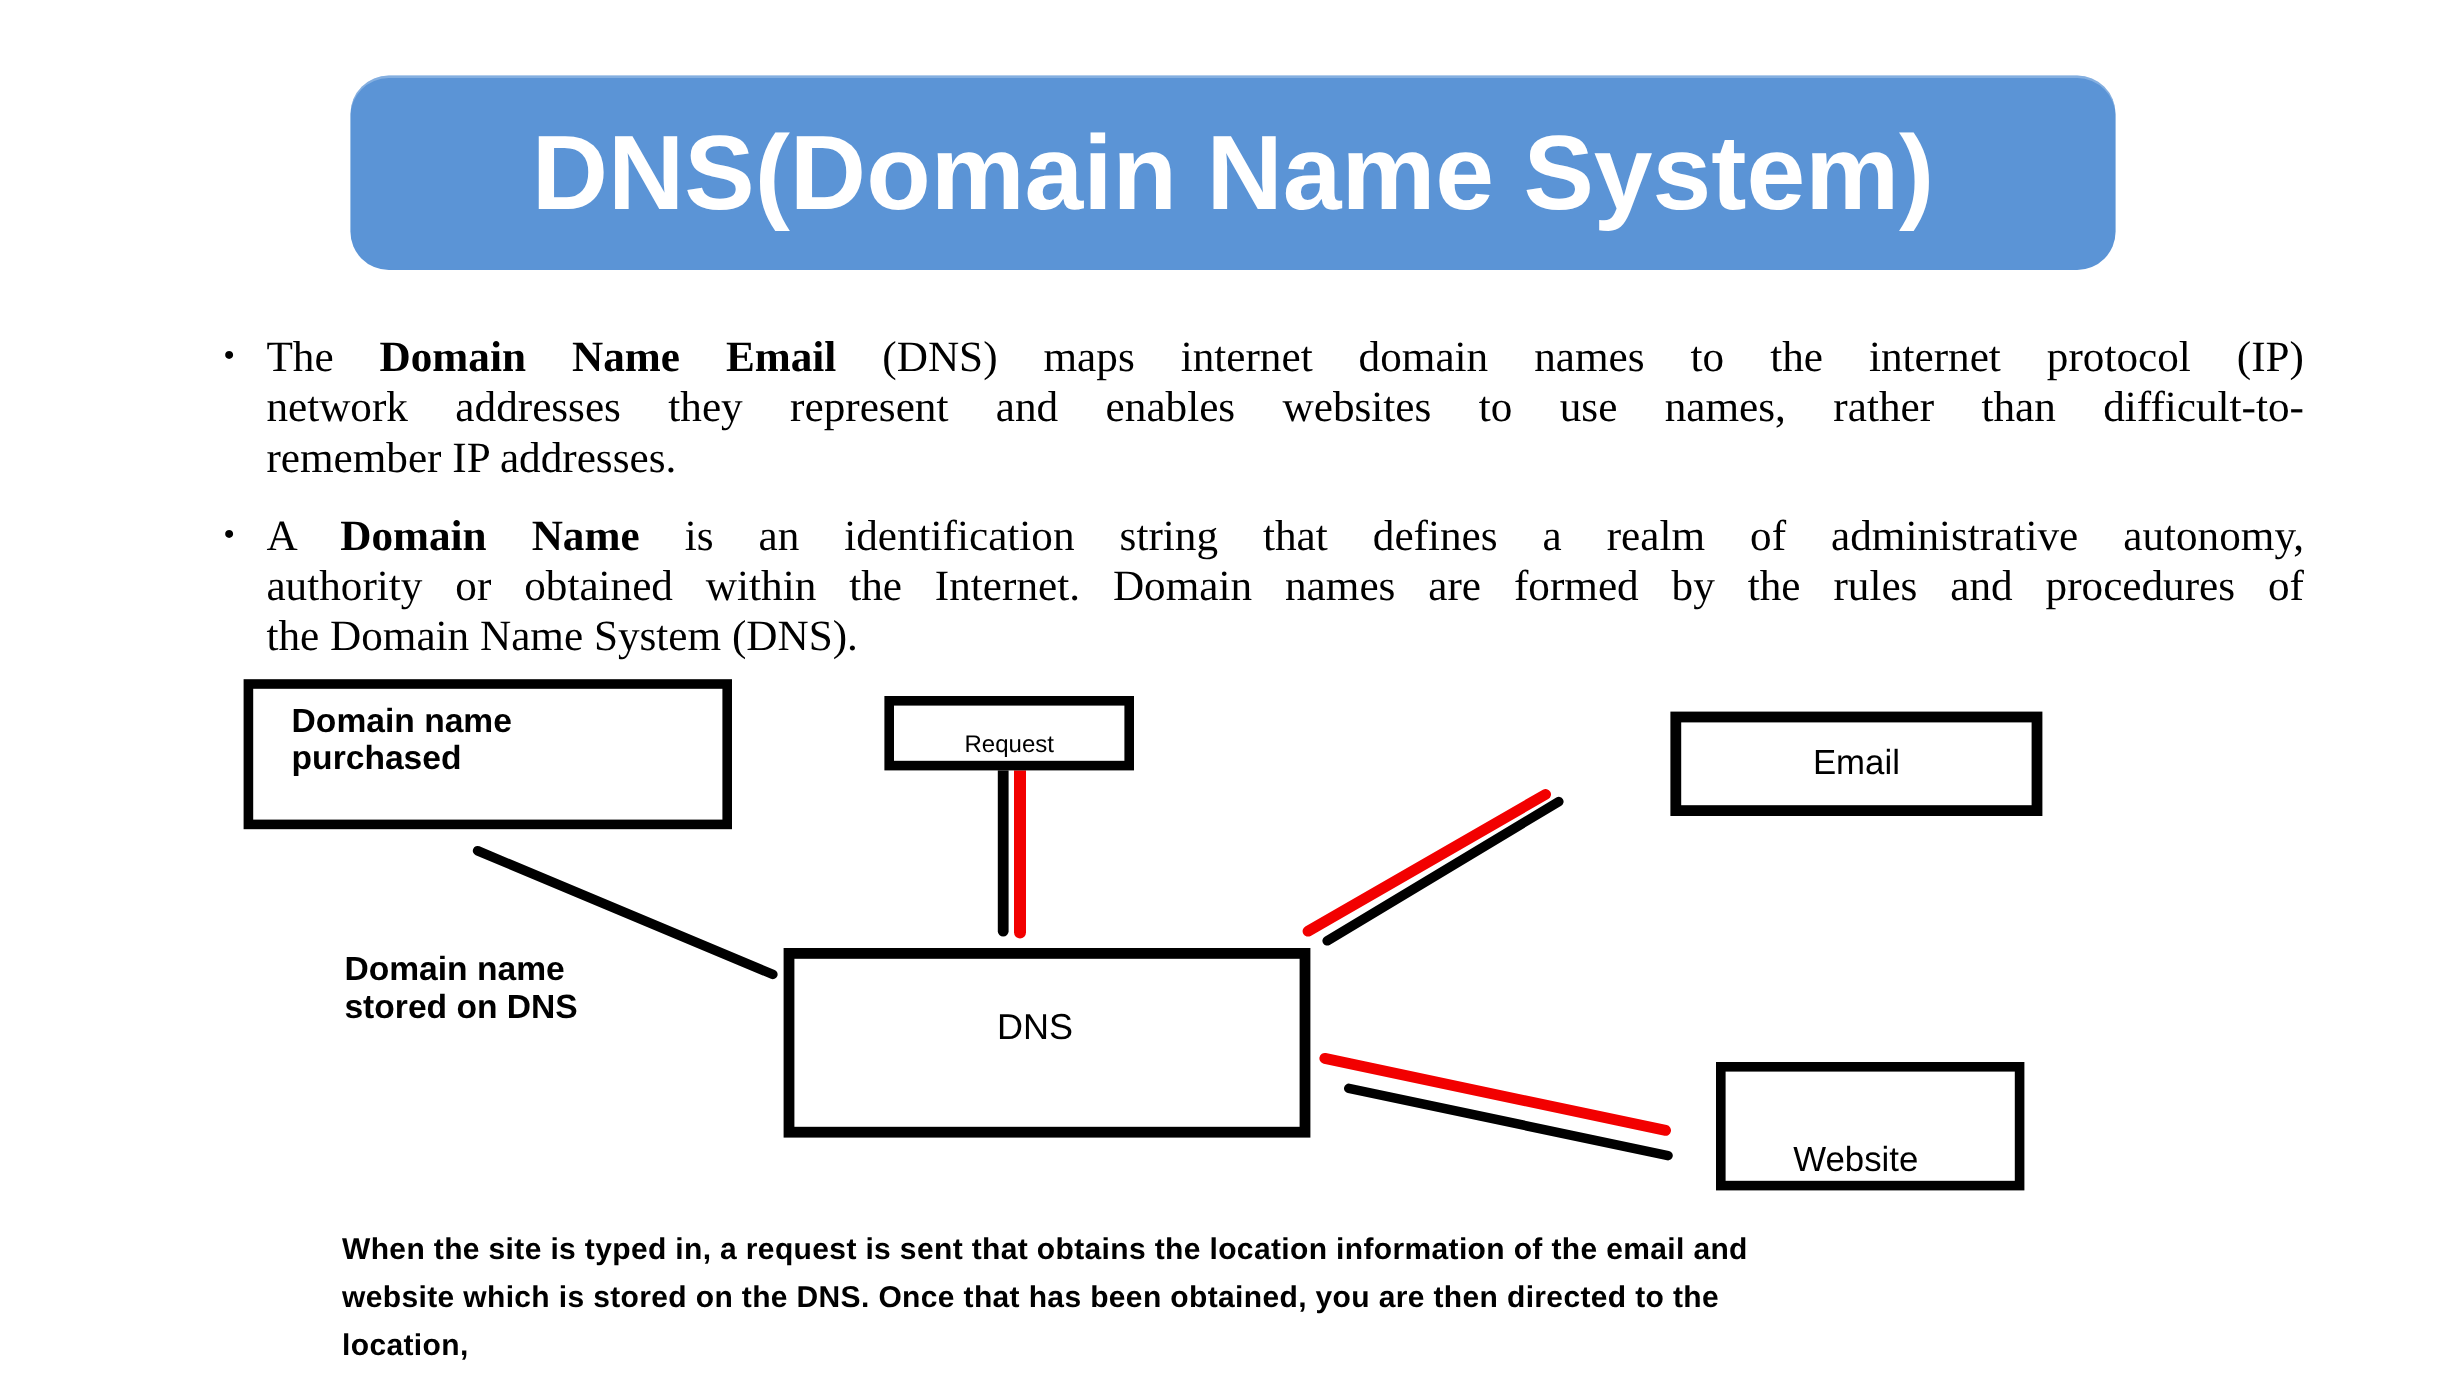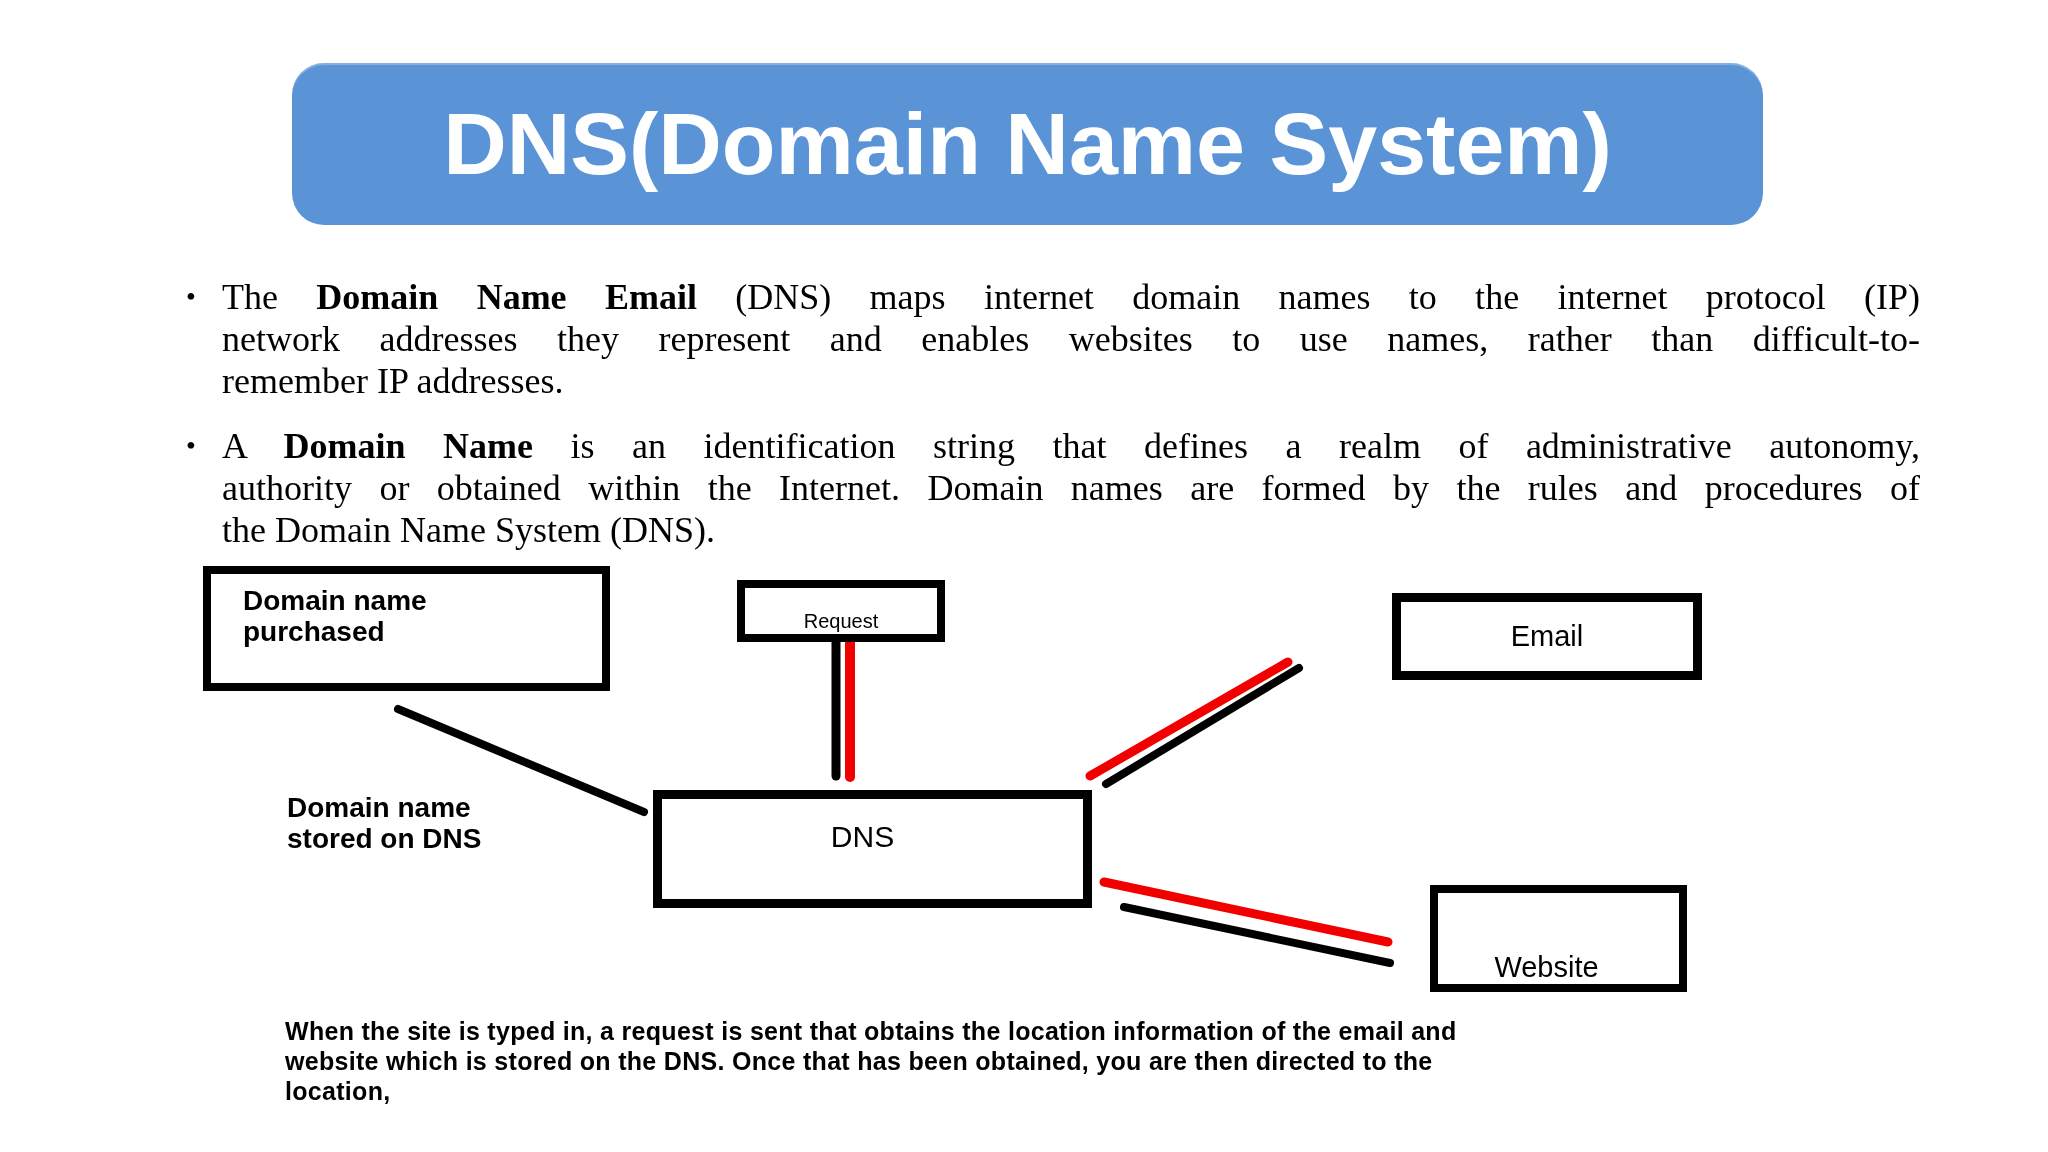--- a/index.html
+++ b/index.html
@@ -37,37 +37,37 @@
   .diagram-svg { position:absolute; left:0; top:0; width:2048px; height:1152px; pointer-events:none; }
   .dbox {
     position:absolute; box-sizing:border-box; background:#ffffff;
     border:8px solid #000; font-family:"Liberation Sans", sans-serif;
   }
   .dbox-center { display:flex; align-items:center; justify-content:center; }
   .box-purchased { left:203px; top:566px; width:407px; height:125px; }
   .box-purchased .dbox-text { padding:11px 0 0 32px; font-size:28px; line-height:31px; font-weight:700; }
   .box-request { left:737px; top:564px; width:208px; height:62px; font-size:20px; font-weight:400; padding-top:20px;margin-top:16px; }
   .box-email   { left:1392px; top:593px; width:310px; height:87px; border-width:9px; font-size:29px; font-weight:400; }
-  .box-dns     { left:653px;  top:790px; width:439px; height:118px; border-width:9px; font-size:30px; font-weight:400; }
+  .box-dns     { left:653px;  top:790px; width:439px; height:158px; border-width:9px; font-size:30px; font-weight:400; }
   .box-dns .dbox-text { position:relative; top:-12px; left:-10px; }
   .box-website { left:1430px; top:885px; width:257px; height:107px; font-size:29px; font-weight:400;align-items:flex-end; }
   .box-website .dbox-text { position:relative; left:-12px; }
   .label-stored {
     position:absolute; left:287px; top:792px; width:280px;
     font-size:28px; line-height:31px; font-weight:700;
     font-family:"Liberation Sans", sans-serif;
   }
 
   
   .caption {
     position:absolute; left:285px; top:1016px; width:1560px;
     font-size:25px; line-height:30px; font-weight:700; letter-spacing:0.3px;
     font-family:"Liberation Sans", sans-serif;
   }
-  .caption-line { white-space:nowrap; }
+  .caption-line { white-space:nowrap;margin-top:10px; }
 </style>
 </head>
 <body>
 
 <div class="slide">
 
   <div class="title-banner">
     <div class="title-text">DNS(Domain Name System)</div>
   </div>
 

